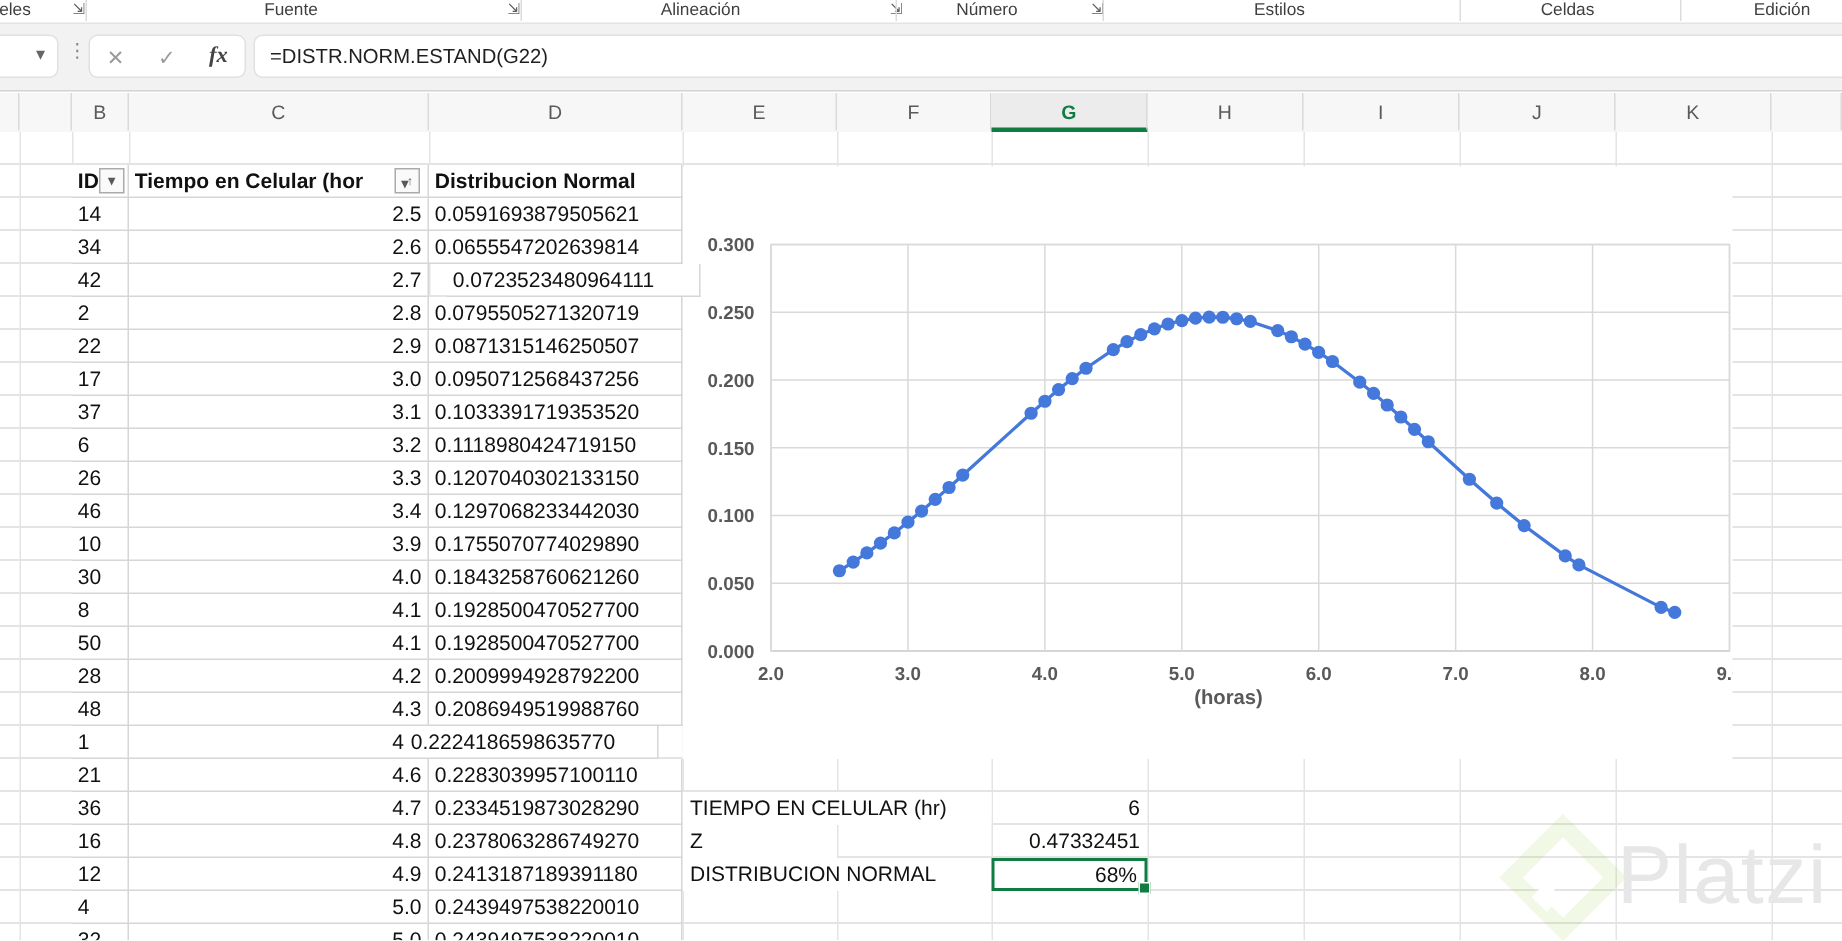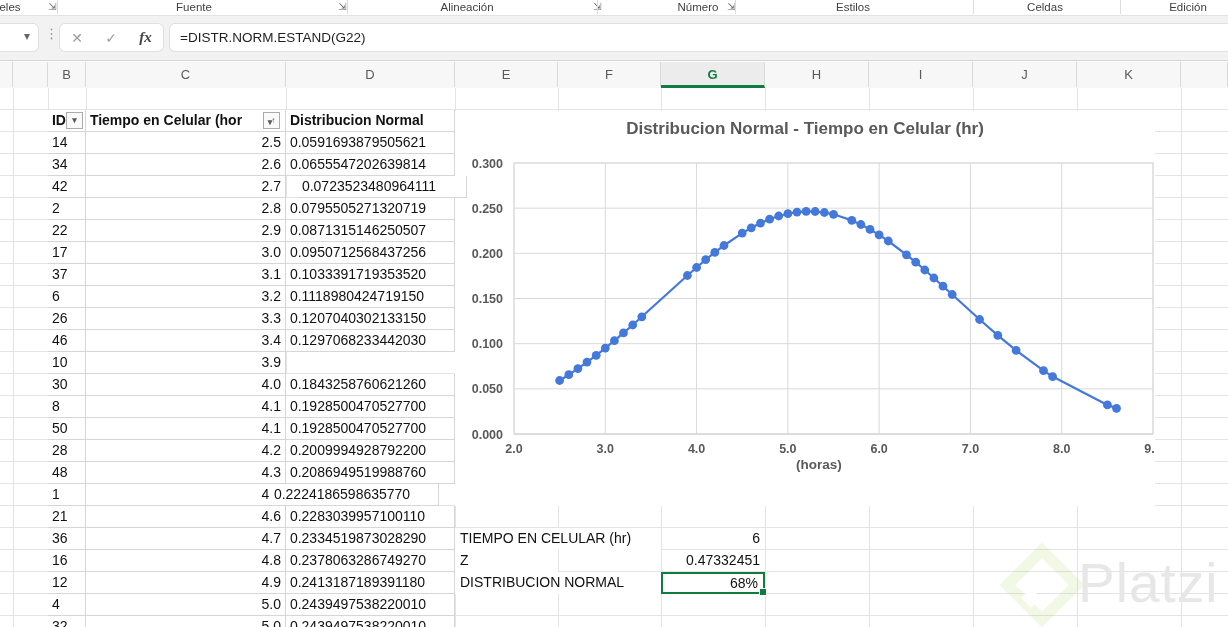--- a/index.html
+++ b/index.html
@@ -60,21 +60,21 @@
   <div class="ribbon" id="ribbon">
       <span class="rib-label" style="left: 10px;">eles</span>
       <span class="rib-launcher" style="left: 47px;">⇲</span>
       <span class="rib-sep" style="left: 57px;"></span>
       <span class="rib-label" style="left: 194px;">Fuente</span>
       <span class="rib-launcher" style="left: 337px;">⇲</span>
       <span class="rib-sep" style="left: 347px;"></span>
       <span class="rib-label" style="left: 467px;">Alineación</span>
       <span class="rib-launcher" style="left: 592px;">⇲</span>
       <span class="rib-sep" style="left: 597px;"></span>
-      <span class="rib-label" style="left: 658px; margin-left: 40px;">Número</span>
+      <span class="rib-label" style="left: 658px;">Número</span>
       <span class="rib-launcher" style="left: 726px;">⇲</span>
       <span class="rib-sep" style="left: 735px;"></span>
       <span class="rib-label" style="left: 853px;">Estilos</span>
       <span class="rib-sep" style="left: 973px;"></span>
       <span class="rib-label" style="left: 1045px;">Celdas</span>
       <span class="rib-sep" style="left: 1120px;"></span>
       <span class="rib-label" style="left: 1188px;">Edición</span>
     </div>
 
   <div class="fbar">
@@ -114,21 +114,20 @@
       <div class="vline" style="left: 765px;"></div>
       <div class="vline" style="left: 661px;"></div>
       <div class="vline" style="left: 558px;"></div>
       <div class="vline" style="left: 455px;"></div>
       <div class="vline" style="left: 286px;"></div>
       <div class="vline" style="left: 86px;"></div>
       <div class="vline" style="left: 48px;"></div>
       <div class="vline" style="left: 13px;"></div>
 
     <div class="chartbox" id="chartbox">
-      <div class="chart-title">Distribucion Normal - Tiempo en Celular (hr)</div>
       <svg id="chartsvg" width="700" height="395">
           <line x1="59" y1="323" x2="698" y2="323" stroke="#bfbfbf" stroke-width="1"></line>
           <text x="48" y="327.5" text-anchor="end" font-size="12.5" font-weight="bold" fill="#595959" font-family="Liberation Sans,sans-serif">0.000</text>
           <line x1="59" y1="277.8333333333333" x2="698" y2="277.8333333333333" stroke="#d9d9d9" stroke-width="1"></line>
           <text x="48" y="282.3333333333333" text-anchor="end" font-size="12.5" font-weight="bold" fill="#595959" font-family="Liberation Sans,sans-serif">0.050</text>
           <line x1="59" y1="232.66666666666666" x2="698" y2="232.66666666666666" stroke="#d9d9d9" stroke-width="1"></line>
           <text x="48" y="237.16666666666666" text-anchor="end" font-size="12.5" font-weight="bold" fill="#595959" font-family="Liberation Sans,sans-serif">0.100</text>
           <line x1="59" y1="187.5" x2="698" y2="187.5" stroke="#d9d9d9" stroke-width="1"></line>
           <text x="48" y="192" text-anchor="end" font-size="12.5" font-weight="bold" fill="#595959" font-family="Liberation Sans,sans-serif">0.150</text>
           <line x1="59" y1="142.33333333333331" x2="698" y2="142.33333333333331" stroke="#d9d9d9" stroke-width="1"></line>
@@ -249,20 +248,21 @@
       <div class="tcell num" style="left: 86px; top: 198px; width: 200px;">3.2</div>
       <div class="tcell " style="left: 286px; top: 198px; width: 169px;">&nbsp;0.1118980424719150</div>
       <div class="tcell " style="left: 48px; top: 220px; width: 38px;">&nbsp;26</div>
       <div class="tcell num" style="left: 86px; top: 220px; width: 200px;">3.3</div>
       <div class="tcell " style="left: 286px; top: 220px; width: 169px;">&nbsp;0.1207040302133150</div>
       <div class="tcell " style="left: 48px; top: 242px; width: 38px;">&nbsp;46</div>
       <div class="tcell num" style="left: 86px; top: 242px; width: 200px;">3.4</div>
       <div class="tcell " style="left: 286px; top: 242px; width: 169px;">&nbsp;0.1297068233442030</div>
       <div class="tcell " style="left: 48px; top: 264px; width: 38px;">&nbsp;10</div>
       <div class="tcell num" style="left: 86px; top: 264px; width: 200px;">3.9</div>
+      <div class="tcell " style="left: 286px; top: 264px; width: 169px;">&nbsp;0.1755070774029890</div>
       <div class="tcell " style="left: 48px; top: 286px; width: 38px;">&nbsp;30</div>
       <div class="tcell num" style="left: 86px; top: 286px; width: 200px;">4.0</div>
       <div class="tcell " style="left: 286px; top: 286px; width: 169px;">&nbsp;0.1843258760621260</div>
       <div class="tcell " style="left: 48px; top: 308px; width: 38px;">&nbsp;8</div>
       <div class="tcell num" style="left: 86px; top: 308px; width: 200px;">4.1</div>
       <div class="tcell " style="left: 286px; top: 308px; width: 169px;">&nbsp;0.1928500470527700</div>
       <div class="tcell " style="left: 48px; top: 330px; width: 38px;">&nbsp;50</div>
       <div class="tcell num" style="left: 86px; top: 330px; width: 200px;">4.1</div>
       <div class="tcell " style="left: 286px; top: 330px; width: 169px;">&nbsp;0.1928500470527700</div>
       <div class="tcell " style="left: 48px; top: 352px; width: 38px;">&nbsp;28</div>

